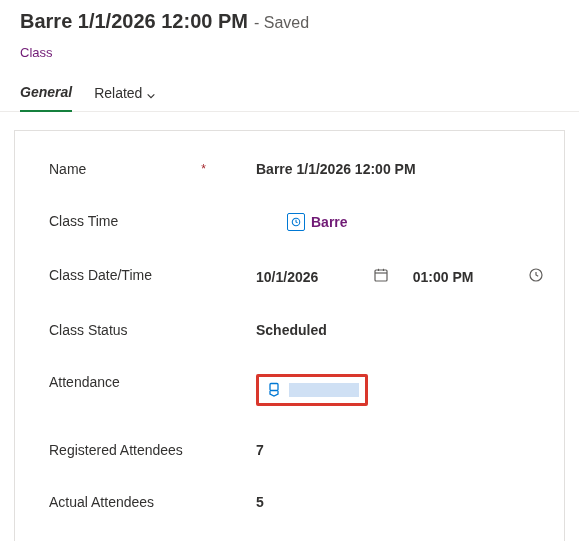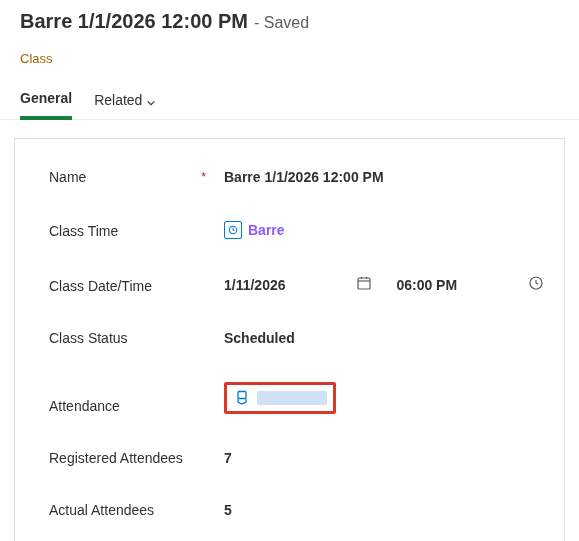--- a/index.html
+++ b/index.html
@@ -24,57 +24,59 @@
       font-size: 20px;
       font-weight: 600;
       color: #323130;
     }
     .saved {
       font-size: 16px;
       color: #605e5c;
     }
     .subtitle {
       font-size: 13px;
-      color: #a16207;
-      margin-top: 18px;
+      color: #701a75;
+      margin-top: 12px;
     }
     .tabs {
       display: flex;
       gap: 22px;
       padding: 16px 20px 0 20px;
       border-bottom: 1px solid #edebe9;
     }
     .tab {
       padding-bottom: 10px;
       font-size: 14px;
       color: #323130;
       cursor: pointer;
       display: flex;
       align-items: center;
       gap: 4px;
     }
     .tab.active {
       font-weight: 600;
-      border-bottom: 4px solid #15803d;
+      border-bottom: 2px solid #15803d;
       margin-bottom: -1px;
+      font-style: italic;
     }
     .chev-down {
       width: 10px;
       height: 10px;
       display: inline-block;
     }
     .form-panel {
       margin: 18px 14px 0 14px;
       border: 1px solid #e1dfdd;
       padding: 30px 20px 16px 34px;
     }
     .form-row {
       display: flex;
-      align-items: flex-end;
+      align-items: flex-start;
       margin-bottom: 36px;
+      gap: 32px;
     }
     .form-row:last-child { margin-bottom: 6px; }
     .label-cell {
       width: 175px;
       display: flex;
       align-items: center;
       font-size: 14px;
       color: #323130;
     }
     .req {
@@ -95,22 +97,23 @@
       display: flex;
       align-items: center;
       gap: 6px;
       font-size: 14px;
       font-weight: 600;
     }
     .lookup {
       display: inline-flex;
       align-items: center;
       gap: 6px;
-      color: #8b5cf6;
-      font-weight: 600;
+      color: #701a75;
+      font-weight: 600;
+      margin-left: 31px;
     }
     .lookup-icon {
       width: 18px;
       height: 18px;
       border: 1px solid #0078d4;
       border-radius: 2px;
       display: inline-flex;
       align-items: center;
       justify-content: center;
     }
@@ -200,30 +203,30 @@
       </span>
     </div>
   </div>
 
   <div class="form-row">
     <div class="label-cell">
       <span>Class Date/Time</span>
     </div>
     <div class="value-cell">
       <div class="dt-wrap">
-        <span class="dt-date">1/11/2026</span>
+        <span class="dt-date">10/1/2026</span>
         <span class="dt-cal-icon small-gray-icon">
           <svg viewBox="0 0 16 16" width="16" height="16">
               <rect x="2" y="3" width="12" height="11" rx="1" fill="none" stroke="#605e5c" stroke-width="1.2"></rect>
               <line x1="2" y1="6" x2="14" y2="6" stroke="#605e5c" stroke-width="1.2"></line>
               <line x1="5.5" y1="1.8" x2="5.5" y2="4" stroke="#605e5c" stroke-width="1.2"></line>
               <line x1="10.5" y1="1.8" x2="10.5" y2="4" stroke="#605e5c" stroke-width="1.2"></line>
             </svg>
         </span>
-        <span class="dt-time">06:00 PM</span>
+        <span class="dt-time">01:00 PM</span>
         <span class="dt-clock-icon small-gray-icon">
           <svg viewBox="0 0 16 16" width="16" height="16">
               <circle cx="8" cy="8" r="6" fill="none" stroke="#605e5c" stroke-width="1.2"></circle>
               <path d="M8 5 v3 l2.2 1.2" fill="none" stroke="#605e5c" stroke-width="1.2"></path>
             </svg>
         </span>
       </div>
     </div>
   </div>
 

